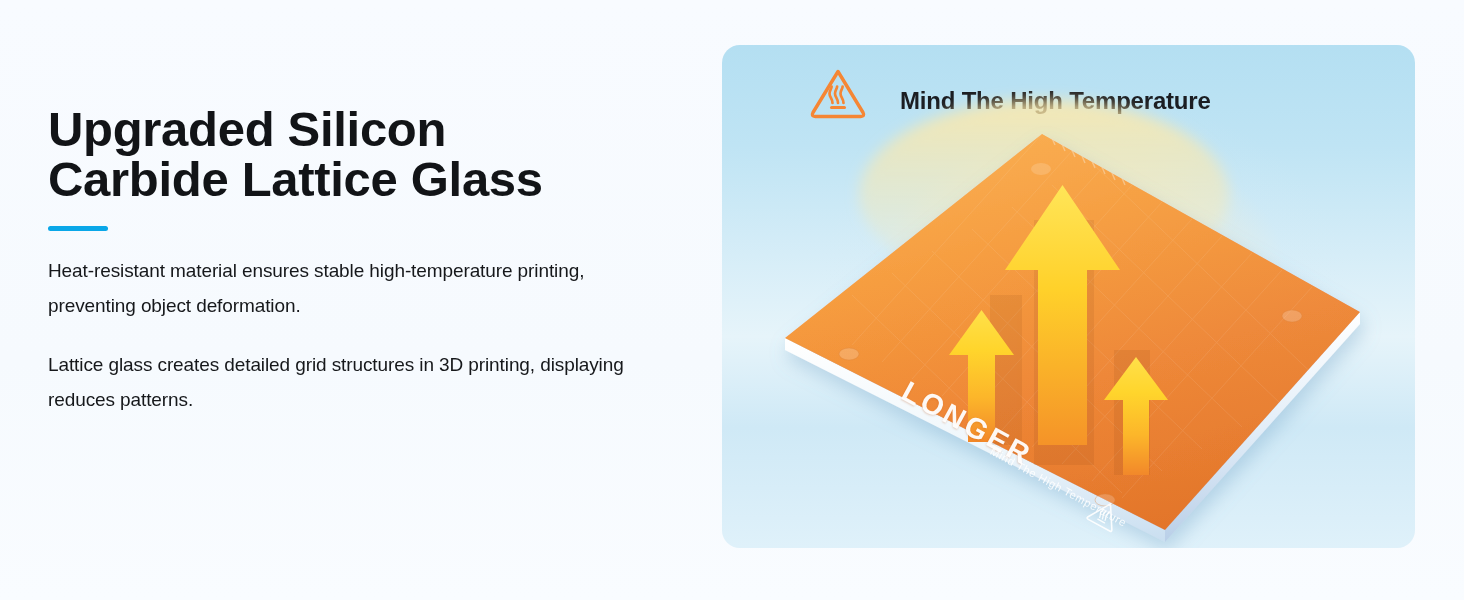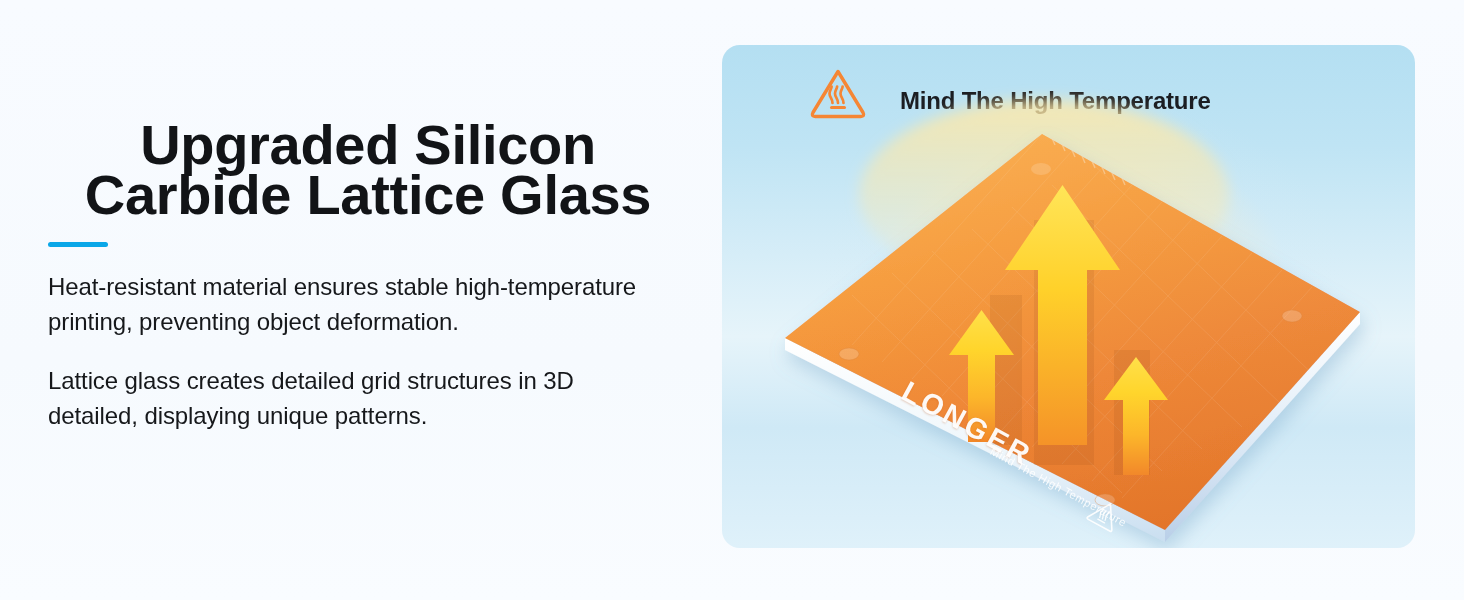--- a/index.html
+++ b/index.html
@@ -22,39 +22,38 @@
   }
 
   
   .left-col {
     position: absolute;
     left: 48px;
     top: 104px;
     width: 640px;
   }
   .headline {
-    font-size: 56px;
+    font-size: 49px;
     line-height: 50px;
     font-weight: 700;
     color: #121417;
     letter-spacing: -0.3px;
-    margin: 16px;
+    margin: 0;
     white-space: pre-line;
-    text-align: center;
   }
   .accent-bar {
     width: 60px;
     height: 5px;
     border-radius: 3px;
     background: #0aa7e8;
     margin-top: 22px;
     margin-bottom: 22px;
   }
   .para {
-    font-size: 24px;
+    font-size: 19px;
     line-height: 35px;
     color: #16181b;
     margin: 0 0 24px 0;
     max-width: 600px;
     letter-spacing: -0.1px;
   }
   .para:last-child { margin-bottom: 0; }
 
   
   .card {
@@ -147,21 +146,21 @@
 
 <div class="page">
 
   <div class="left-col">
     <h1 class="headline">Upgraded Silicon
 Carbide Lattice Glass</h1>
 
     <div class="accent-bar"></div>
 
     <p class="para">Heat-resistant material ensures stable high-temperature printing, preventing object deformation.</p>
-    <p class="para">Lattice glass creates detailed grid structures in 3D detailed, displaying unique patterns.</p>
+    <p class="para">Lattice glass creates detailed grid structures in 3D printing, displaying reduces patterns.</p>
   </div>
 
   <div class="card">
     <div class="card-stage">
 
       <span class="warn-icon">
         <svg viewBox="0 0 62 62" width="62" height="62" aria-hidden="true">
           <path d="M31 9.5 L56 50.5 Q58.2 54.5 53.6 54.5 L8.4 54.5 Q3.8 54.5 6 50.5 Z" fill="none" stroke="#f58634" stroke-width="3.4" stroke-linejoin="round" stroke-linecap="round"></path>
           <path d="M24.5 45.5 L37.5 45.5" stroke="#f58634" stroke-width="3" stroke-linecap="round"></path>
           <path d="M25.5 41 C25.5 36.5 22.5 35.5 22.5 31.5 C22.5 28.2 24.6 26.8 24.6 24.5" fill="none" stroke="#f58634" stroke-width="2.7" stroke-linecap="round"></path>

